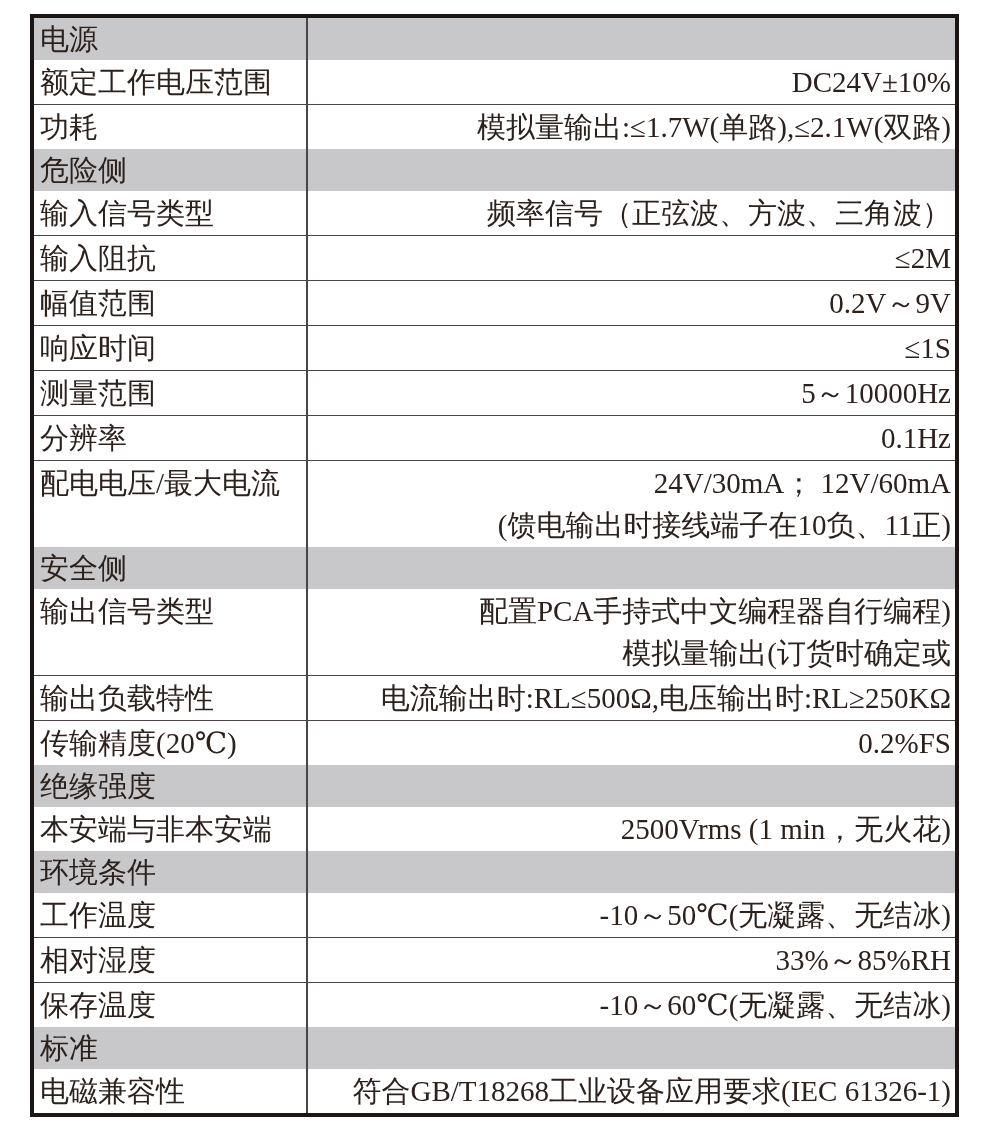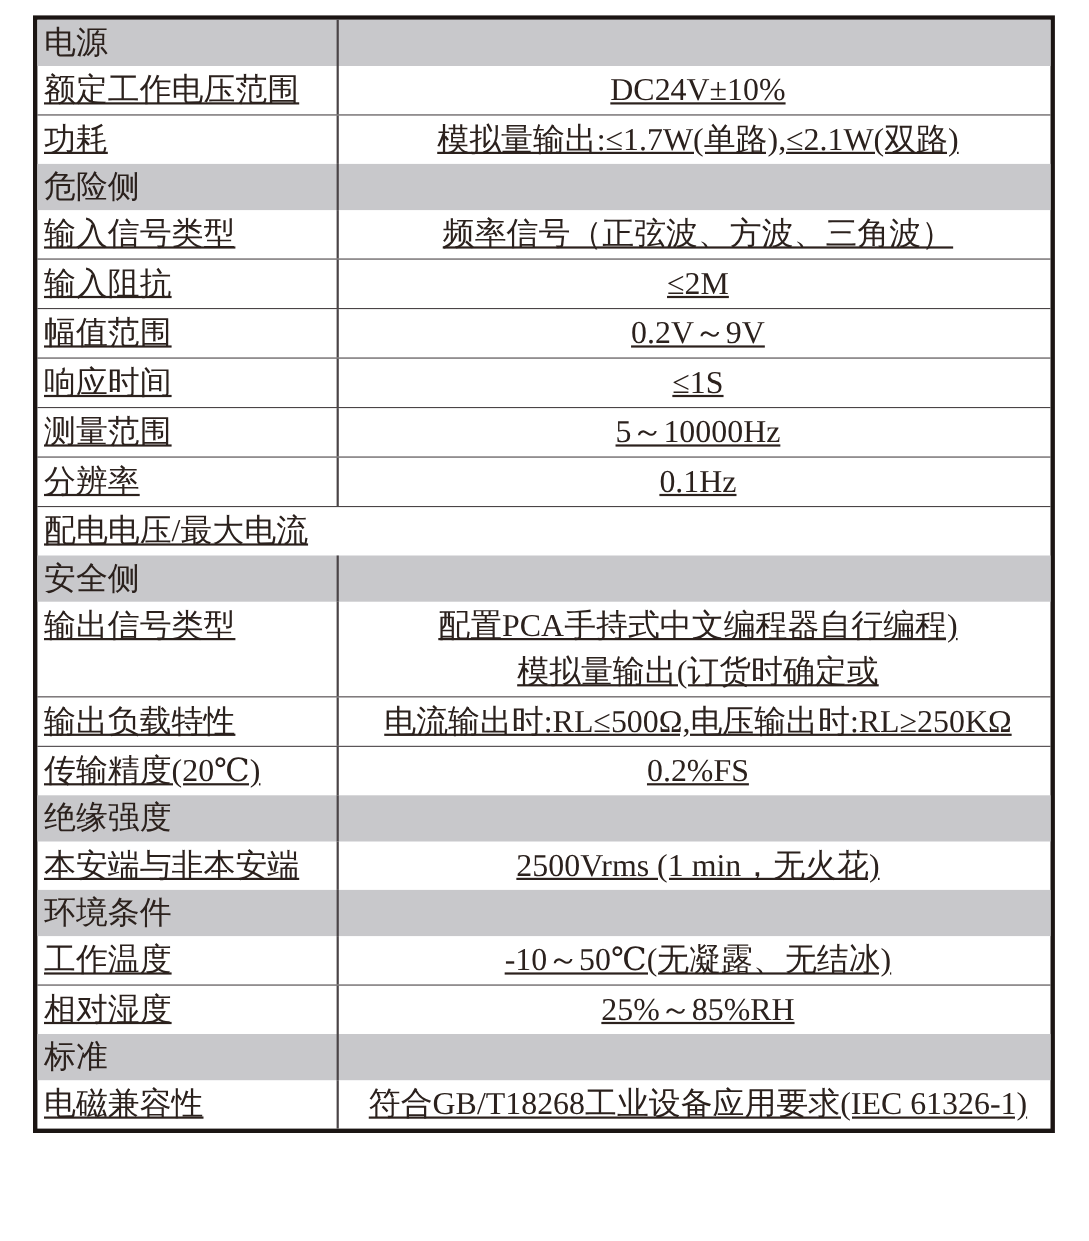--- a/index.html
+++ b/index.html
@@ -26,41 +26,40 @@
   .row {
     display: grid;
     grid-template-columns: 272px 1fr;
   }
   .row.section {
     background: #c8c8cb;
     min-height: 41px;
   }
   .row.data {
     min-height: 44px;
-    text-decoration: underline;
   }
   
   .row.data + .row.data {
     border-top: 1.5px solid #4a4446;
   }
   .cell {
     font-size: 29px;
     display: flex;
   }
   .cell.label {
     align-items: center;
     padding: 1px 2px 1px 6px;
     line-height: 40px;
     white-space: nowrap;
   }
   .cell.value {
     border-left: 2px solid #4a4446;
     padding: 1px 4px 1px 10px;
     flex-direction: column;
-    align-items: center;
+    align-items: flex-end;
     justify-content: center;
   }
   .value-line {
     line-height: 40px;
     white-space: nowrap;
   }
   .row.multiline .cell.label {
     align-items: flex-start;
     padding-top: 2px;
   }
@@ -123,20 +122,24 @@
       </div>
     </div>
     <div class="row data">
       <div class="cell label">分辨率</div>
       <div class="cell value">
         <div class="value-line">0.1Hz</div>
       </div>
     </div>
     <div class="row data multiline">
       <div class="cell label">配电电压/最大电流</div>
+      <div class="cell value">
+        <div class="value-line">24V/30mA； 12V/60mA</div>
+        <div class="value-line">(馈电输出时接线端子在10负、11正)</div>
+      </div>
     </div>
     <div class="row section">
       <div class="cell label">安全侧</div>
       <div class="cell value"></div>
     </div>
     <div class="row data multiline">
       <div class="cell label">输出信号类型</div>
       <div class="cell value">
         <div class="value-line">配置PCA手持式中文编程器自行编程)</div>
         <div class="value-line">模拟量输出(订货时确定或</div>
@@ -170,21 +173,27 @@
     </div>
     <div class="row data">
       <div class="cell label">工作温度</div>
       <div class="cell value">
         <div class="value-line">-10～50℃(无凝露、无结冰)</div>
       </div>
     </div>
     <div class="row data">
       <div class="cell label">相对湿度</div>
       <div class="cell value">
-        <div class="value-line">25%～85%RH</div>
+        <div class="value-line">33%～85%RH</div>
+      </div>
+    </div>
+    <div class="row data">
+      <div class="cell label">保存温度</div>
+      <div class="cell value">
+        <div class="value-line">-10～60℃(无凝露、无结冰)</div>
       </div>
     </div>
     <div class="row section">
       <div class="cell label">标准</div>
       <div class="cell value"></div>
     </div>
     <div class="row data">
       <div class="cell label">电磁兼容性</div>
       <div class="cell value">
         <div class="value-line">符合GB/T18268工业设备应用要求(IEC 61326-1)</div>

